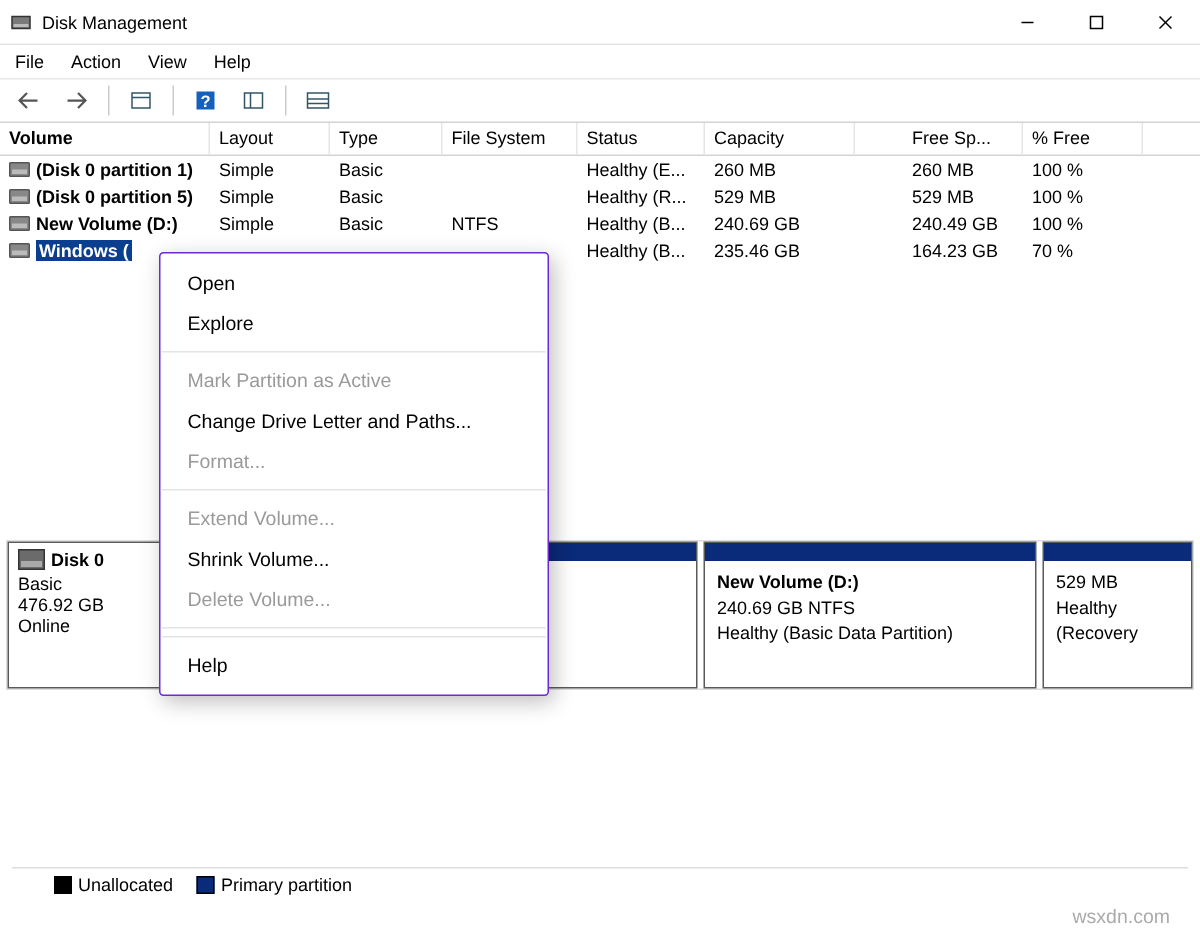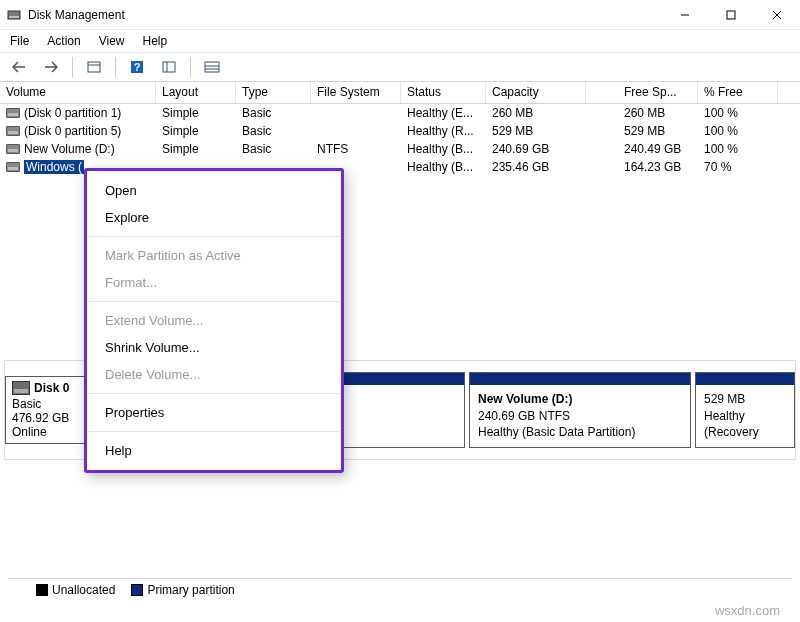--- a/index.html
+++ b/index.html
@@ -28,36 +28,36 @@
   .menuitem { }
 
   
   .toolbar { height: 30px; display:flex; align-items:center; gap:6px; padding: 0 6px; border-top:1px solid #e8e8e8; border-bottom:1px solid #d4d4d4; }
   .tb-btn { width:26px; height:24px; display:flex; align-items:center; justify-content:center; border:1px solid transparent; }
   .tb-sep { width:1px; height:20px; background:#ccc; margin:0 2px;}
 
   
   .colhead { display:flex; height:22px; border-bottom:1px solid #d4d4d4; background:#fff; }
   .col { border-right:1px solid #e5e5e5; padding:3px 6px; font-size:12px; overflow:hidden; white-space:nowrap;}
-  .c-vol{width:156px;} .c-lay{width:80px;} .c-type{width:75px;} .c-fs{width:90px;}
+  .c-vol{width:140px;font-weight:bold;} .c-lay{width:80px;} .c-type{width:75px;} .c-fs{width:90px;}
   .c-stat{width:85px;} .c-cap{width:100px;} .c-free{width:80px;margin-left:32px;} .c-pct{width:80px;}
 
   
   .volrows { }
   .row { display:flex; height:18px; align-items:center;}
   .cell { padding:1px 6px; font-size:12px; white-space:nowrap; overflow:hidden;}
   .vol-cell { display:flex; align-items:center; gap:4px; }
   .drive-icon { width:14px; height:10px; background:#888; border-radius:1px; border:1px solid #555; position:relative; flex-shrink:0;}
   .drive-icon::after{content:""; position:absolute; bottom:1px; left:1px; right:1px; height:3px; background:#bbb;}
   .row.selected { }
   .row.selected .sel-span { background:#0a3e8f; color:#fff; padding:0 2px;}
 
   
   .diskpane { position:absolute; left:4px; right:4px; top:360px; border:1px solid #ddd;}
-  .diskrow { display:flex; height:98px;align-items:center; }
+  .diskrow { display:flex; height:98px; }
   .diskinfo { width:114px; border:1px solid #5a5a5a; display:flex; flex-direction:column; padding:4px 6px; background:#fff;}
   .diskinfo .di-head { display:flex; align-items:center; gap:4px; font-weight:bold; padding-bottom:2px;}
   .disk-icon{width:18px;height:14px;background:#6b6b6b;border:1px solid #333;position:relative;}
   .disk-icon::after{content:"";position:absolute;bottom:1px;left:1px;right:1px;height:4px;background:#aaa;}
   .parts { flex:1; display:flex; gap:4px; margin-left:4px;}
   .part { border:1px solid #5a5a5a; display:flex; flex-direction:column;}
   .part-head{ height:12px; background:#0a2a7a;}
   .part-body{ flex:1; padding:6px 8px; font-size:12px; line-height:1.4;}
   .part-body .b{ font-weight:bold;}
   .part.hatched .part-body-wrap{ position:relative; height:100%;}
@@ -68,22 +68,22 @@
   }
 
   
   .legend{position:absolute; left:8px; bottom:22px; right:8px; height:22px; border-top:1px solid #ddd; display:flex; align-items:center; gap:16px; font-size:12px;padding-left:28px;}
   .sw{width:12px;height:12px;display:inline-block;border:1px solid #000;margin-right:4px;vertical-align:middle;}
   .sw.black{background:#000;}
   .sw.blue{background:#0a2a7a;}
 
   
   .ctxmenu{
-    position:absolute; left:84px; top:168px; width:260px;
-    background:#fff; border:3px solid #6d28d9; border-radius:3px;
+    position:absolute; left:106px; top:168px; width:260px;
+    background:#fff; border:1px solid #6d28d9; border-radius:3px;
     box-shadow: 3px 4px 14px rgba(0,0,0,0.25);
     padding:6px 0;
     z-index:50;
   }
   .ctx-item{ padding:6px 18px; font-size:13px; }
   .ctx-item.enabled{ color:#000; }
   .ctx-item.disabled{ color:#9a9a9a; }
   .ctx-sep{ height:1px; background:#e4e4e4; margin:5px 1px;}
 
   .watermark{position:absolute; right:20px; bottom:4px; font-size:13px; color:#aaa;}
@@ -287,24 +287,24 @@
 <div class="legend">
   <span><span class="sw black"></span><span>Unallocated</span></span>
   <span><span class="sw blue"></span><span>Primary partition</span></span>
 </div>
 
 <div class="ctxmenu">
   <div class="ctx-item enabled">Open</div>
   <div class="ctx-item enabled">Explore</div>
   <div class="ctx-sep"></div>
   <div class="ctx-item disabled">Mark Partition as Active</div>
+  <div class="ctx-item enabled">Change Drive Letter and Paths...</div>
   <div class="ctx-item disabled">Format...</div>
   <div class="ctx-sep"></div>
   <div class="ctx-item disabled">Extend Volume...</div>
   <div class="ctx-item enabled">Shrink Volume...</div>
   <div class="ctx-item disabled">Delete Volume...</div>
   <div class="ctx-sep"></div>
-  <div class="ctx-item enabled">Properties</div>
   <div class="ctx-sep"></div>
   <div class="ctx-item enabled">Help</div>
 </div>
 
 <div class="watermark">wsxdn.com</div>
 
 </body></html>

